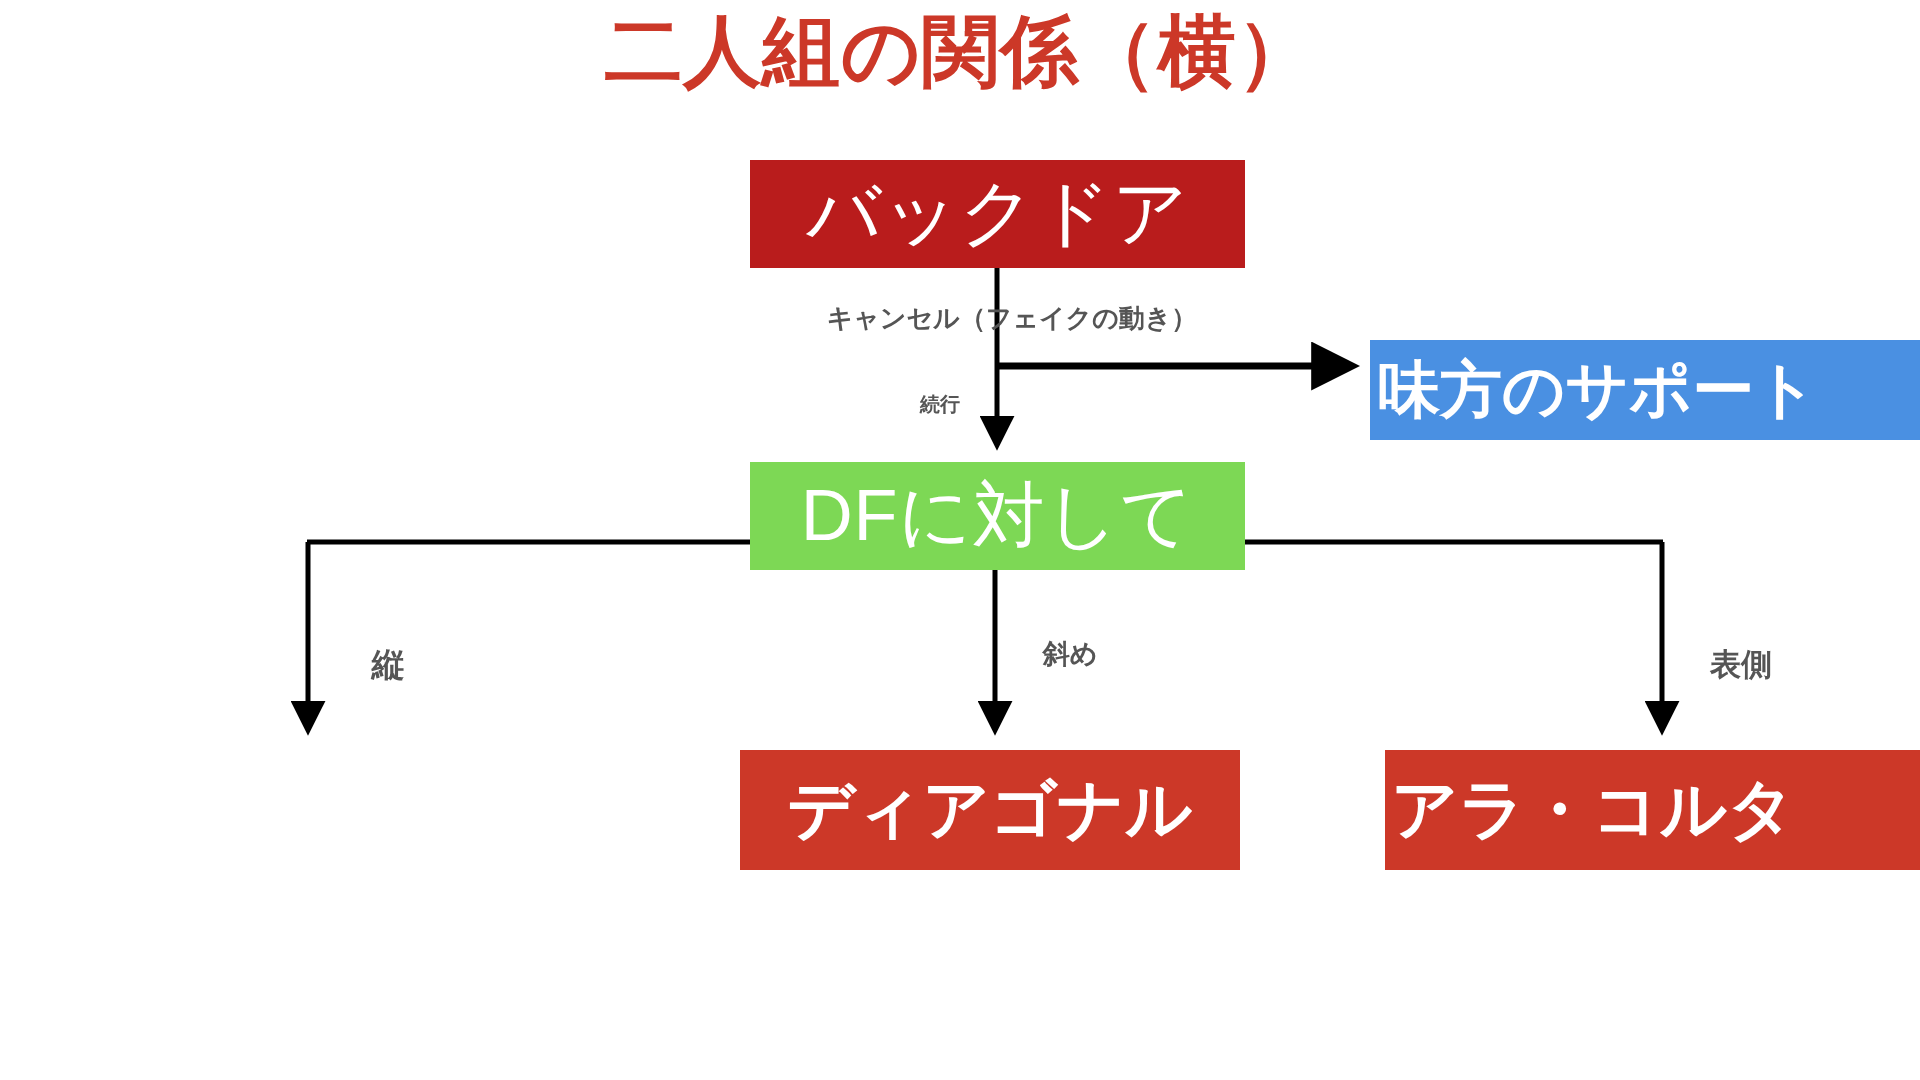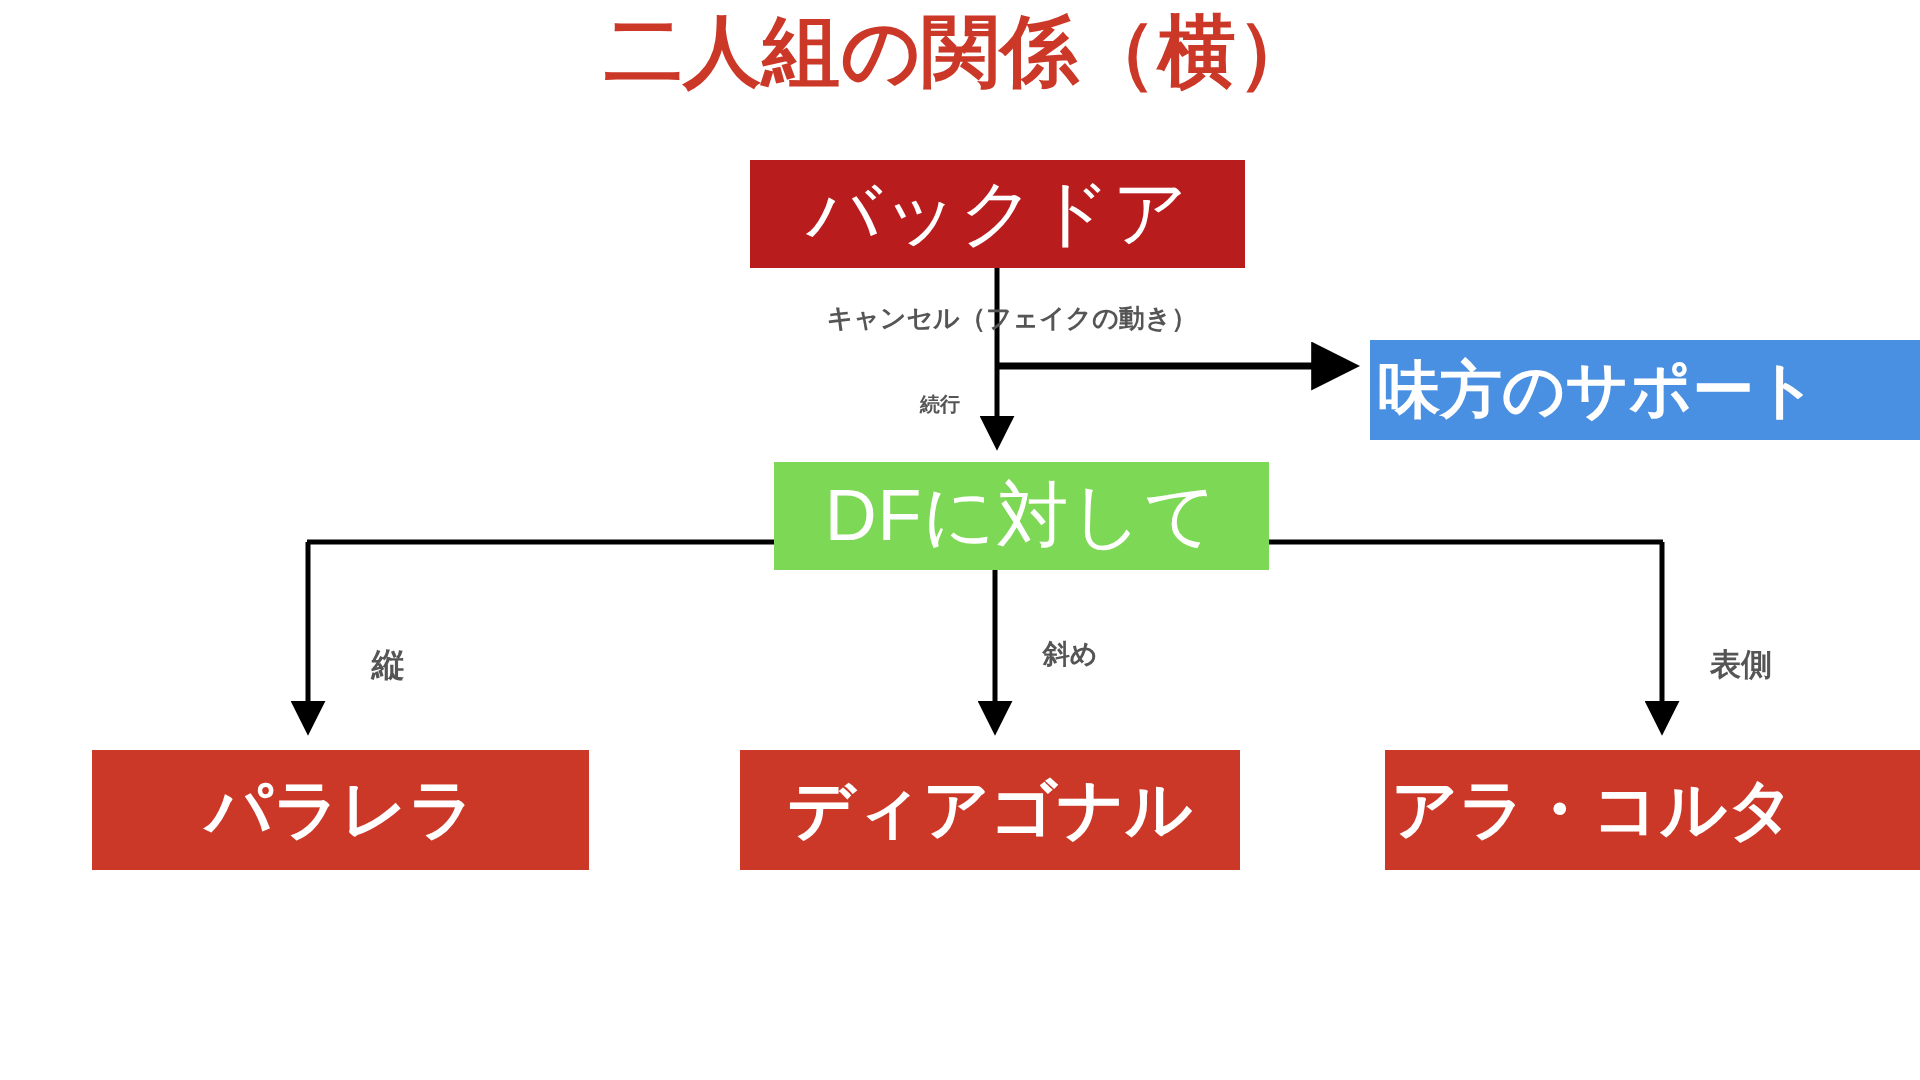--- a/index.html
+++ b/index.html
@@ -74,21 +74,20 @@
 
   .node-vsdf {
     left: 750px;
     top: 462px;
     width: 495px;
     height: 108px;
     background: #7dd855;
     font-size: 72px;
     font-weight: normal;
     letter-spacing: 0.01em;
-    margin-left: 24px;
   }
 
   .node-red {
     background: #cc3828;
     font-size: 66px;
     font-weight: bold;
     height: 120px;
     top: 750px;
   }
   .node-parallela { left: 92px;  width: 497px; }
@@ -183,21 +182,20 @@
       <line x1="1662" y1="542" x2="1662" y2="730" stroke="#000000" stroke-width="5" marker-end="url(#arrow)"></line>
     </g>
   </svg>
 
   <div class="node node-backdoor">バックドア</div>
 
   <div class="node node-support">味方のサポート</div>
 
   <div class="node node-vsdf">DFに対して</div>
 
-  <div class="node node-red node-parallela">パラレラ</div>
 
   <div class="node node-red node-diagonal">ディアゴナル</div>
 
   <div class="node node-red node-alacorta">アラ・コルタ</div>
 
   <div class="edge-label lbl-cancel">キャンセル（フェイクの動き）</div>
 
   <div class="edge-label lbl-continue">続行</div>
 
   <div class="edge-label lbl-vertical">縦</div>

